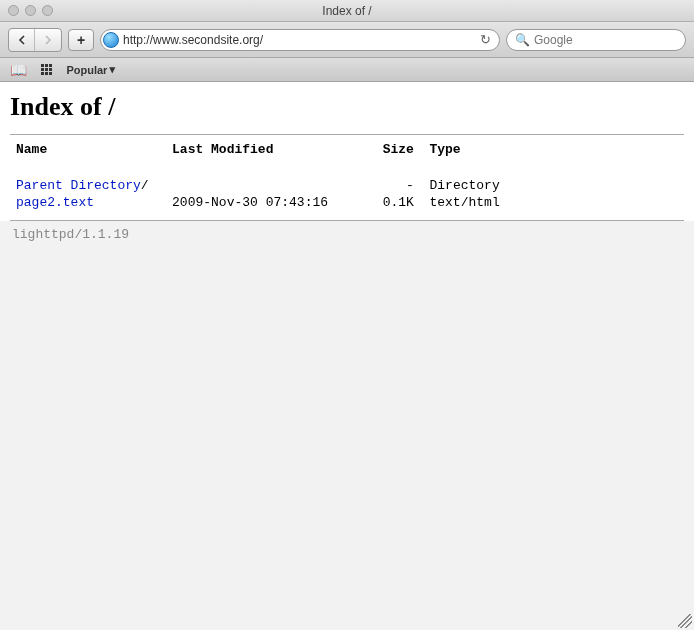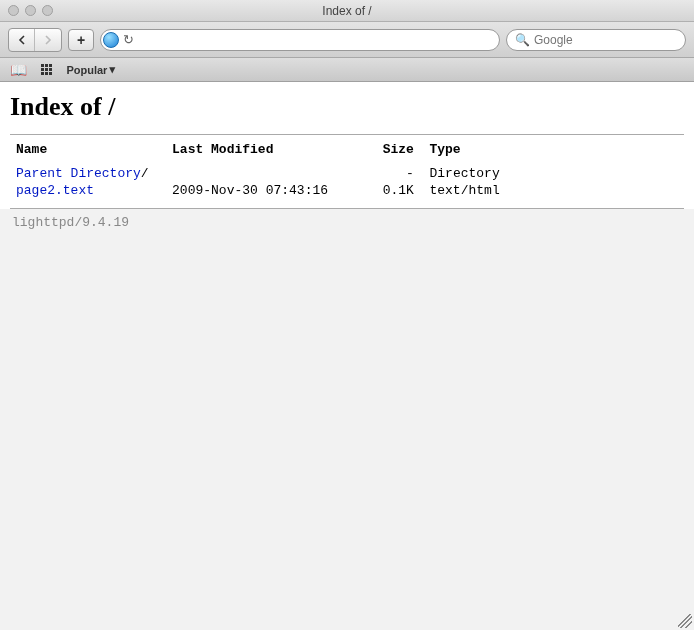--- a/index.html
+++ b/index.html
@@ -131,21 +131,21 @@
       margin-bottom: 12px;
     }
     .hr { border: none; border-top: 1px solid #aaa; margin-bottom: 6px; }
     .listing {
       font-family: "Courier New", monospace;
       font-size: 13px;
       color: #000;
       padding: 0 4px 8px 6px;
     }
     .listing-row { white-space: pre; line-height: 1.35; }
-    .listing-head { font-weight: bold; margin-bottom: 6px; }
+    .listing-head { font-weight: bold; margin-bottom: 18px; }
     .lnk { color: #0018c4; text-decoration: none; }
     .footer {
       font-family: "Courier New", monospace;
       font-size: 13px; color: #888;
       padding: 6px 12px;
       background: #f2f2f2;
     }
     .resize {
       position: absolute; right: 2px; bottom: 2px;
       width: 14px; height: 14px;
@@ -179,20 +179,21 @@
       <svg width="10" height="10" viewBox="0 0 10 10">
           <path d="M3 1 L7 5 L3 9" stroke="#bbb" stroke-width="1.6" fill="none"></path>
         </svg>
     </div>
   </div>
   <div class="add-btn">
     <span>+</span>
   </div>
   <div class="url-bar">
     <div class="globe-icon"></div>
+    <input class="url-text" value="http://www.secondsite.org/" style="">
     <span class="reload-icon">↻</span>
   </div>
   <div class="search-bar">
     <span class="search-icon">🔍</span>
     <input class="search-input" placeholder="Google" style="">
   </div>
 </div>
 
 <div class="bookbar">
   <span class="book-icon">📖</span>
@@ -219,15 +220,15 @@
   <div class="listing">
     <div class="listing-row listing-head" id="head-row">Name                Last Modified              Size  Type</div>
     <div id="rows">
         <div class="listing-row"><a class="lnk">Parent Directory</a>/                                 -  Directory</div>
         <div class="listing-row"><a class="lnk">page2.text</a>          2009-Nov-30 07:43:16       0.1K  text/html</div>
       </div>
   </div>
   <hr class="hr2">
 </div>
 
-<div class="footer">lighttpd/9.4.19</div>
+<div class="footer">lighttpd/1.1.19</div>
 
 <div class="resize"></div>
 
 </body></html>

